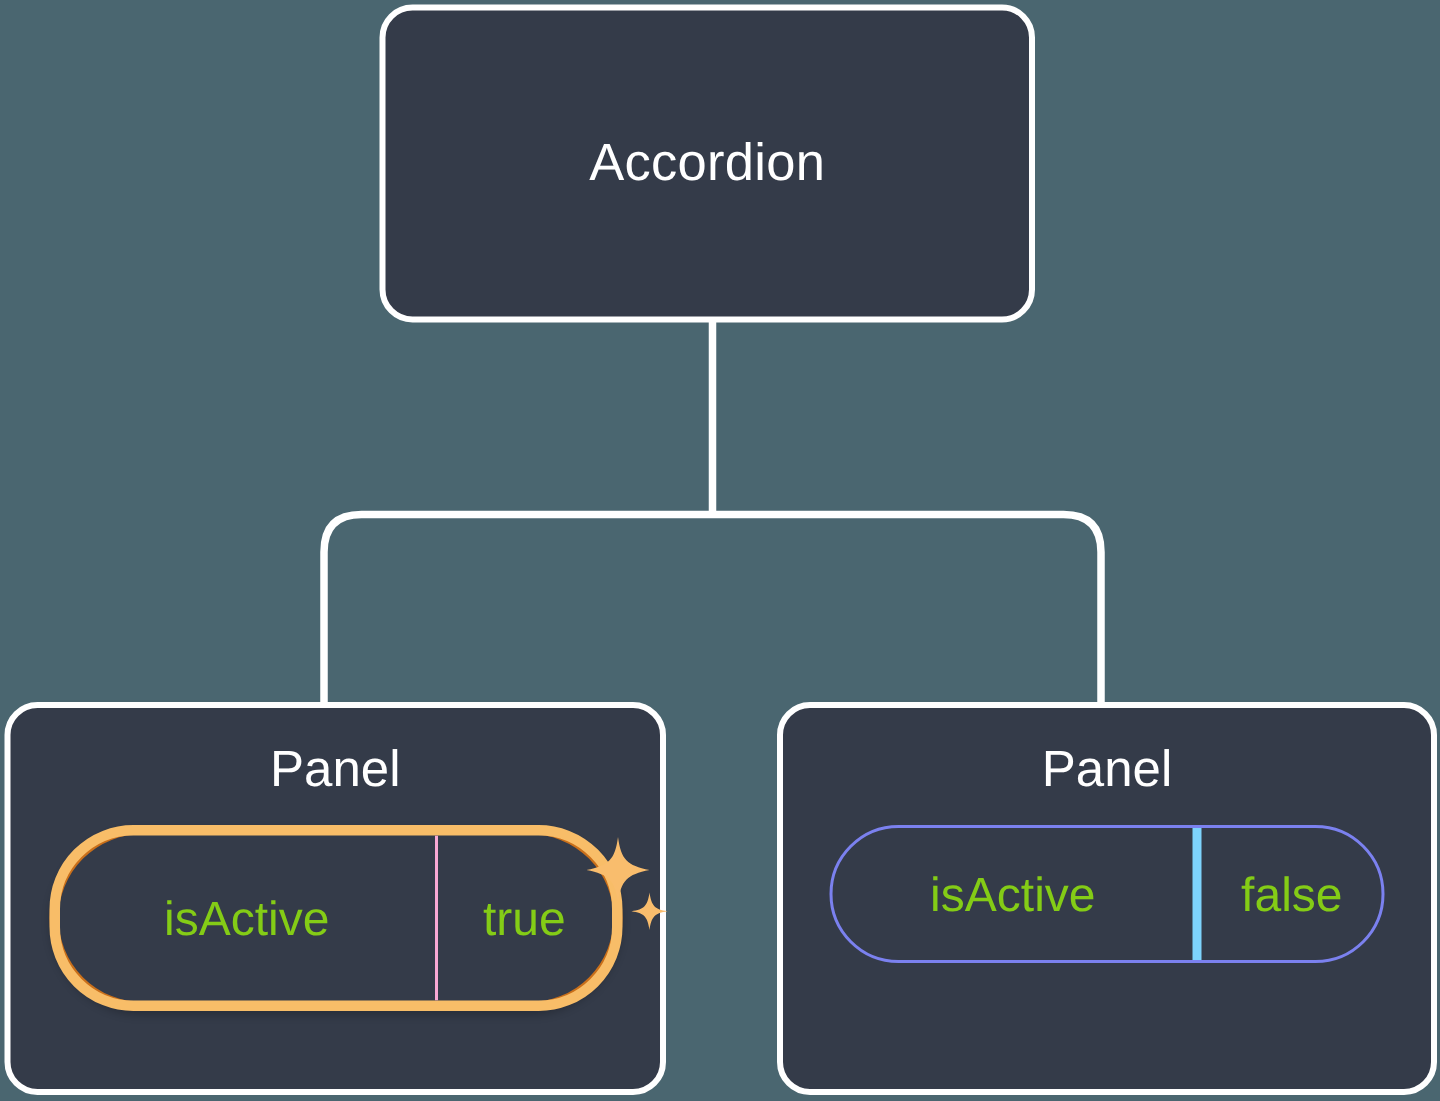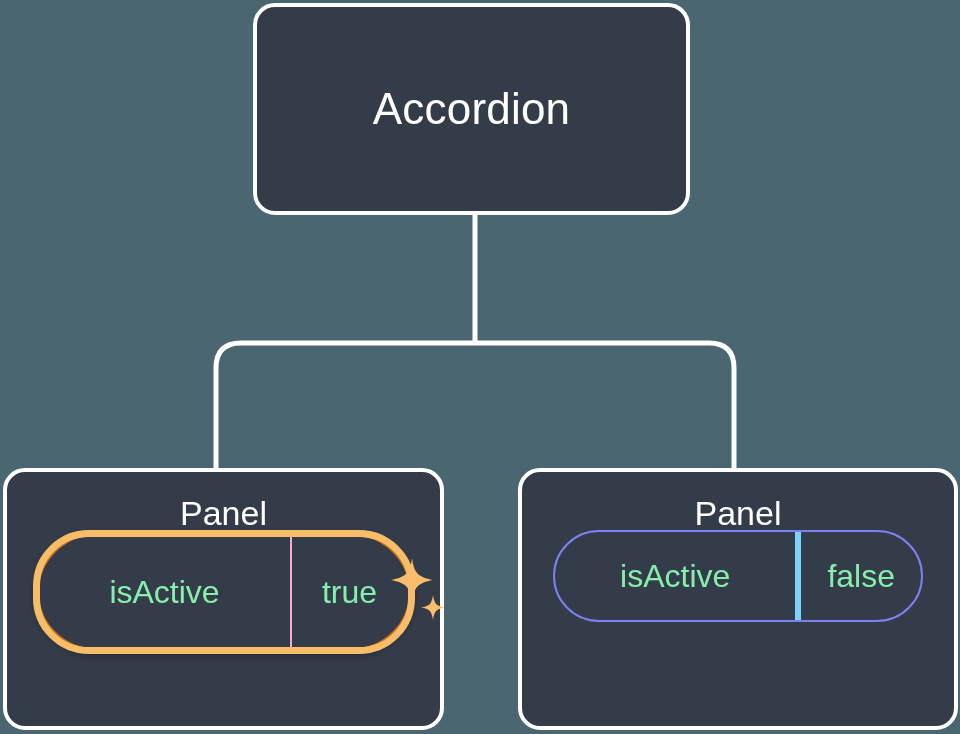--- a/index.html
+++ b/index.html
@@ -41,59 +41,60 @@
     left: 253px;
     top: 3px;
     width: 437px;
     height: 212px;
     display: flex;
     align-items: center;
     justify-content: center;
   }
   .node-title-root {
     color: #ffffff;
-    font-size: 44px;
+    font-size: 35px;
     font-weight: 400;
     letter-spacing: 0.2px;
   }
   .node-panel {
     top: 468px;
     height: 262px;
     padding-top: 24px;
     display: flex;
     flex-direction: column;
     align-items: center;
   }
   .node-panel-left  { left: 3px;   width: 441px; }
   .node-panel-right { left: 518px; width: 440px; }
 
   .node-title-panel {
     color: #ffffff;
     font-size: 34px;
     font-weight: 400;
     line-height: 1;
+    margin-bottom: 20px;
   }
 
   
   .pill {
     box-sizing: border-box;
     display: flex;
     align-items: stretch;
     height: 92px;
     border: 2px solid #7b81ef;
     border-radius: 46px;
     color: #8289ee;
   }
   .pill-cell {
     display: flex;
     align-items: center;
     justify-content: center;
     font-size: 32px;
     font-weight: 400;
-    color: #86efac;
+    color: #84cc16;
     padding: 0 26px;
   }
   .pill-cell.value { border-left: 6px solid #7dd3fc; }
   .pill-right { width: 370px; }
   .pill-right .pill-cell.key   { width: 212px; }
   .pill-right .pill-cell.value { flex: 1; }
 
   
   .pill-wrap {
     position: relative;

